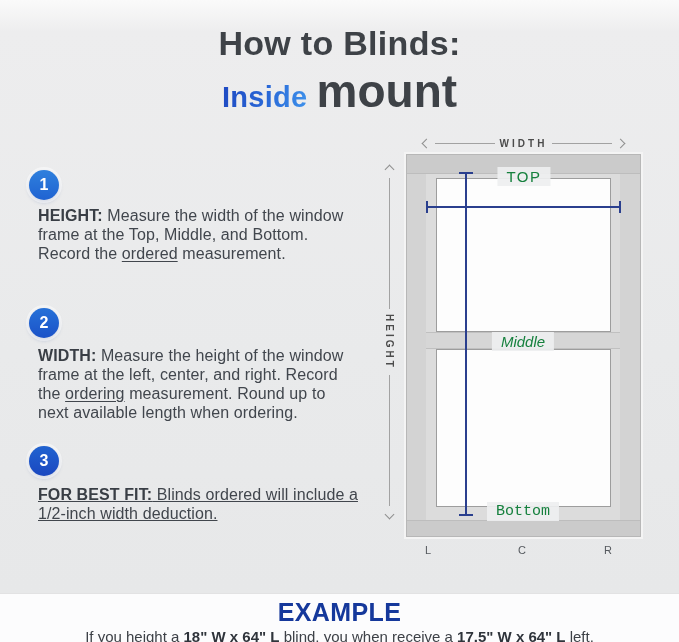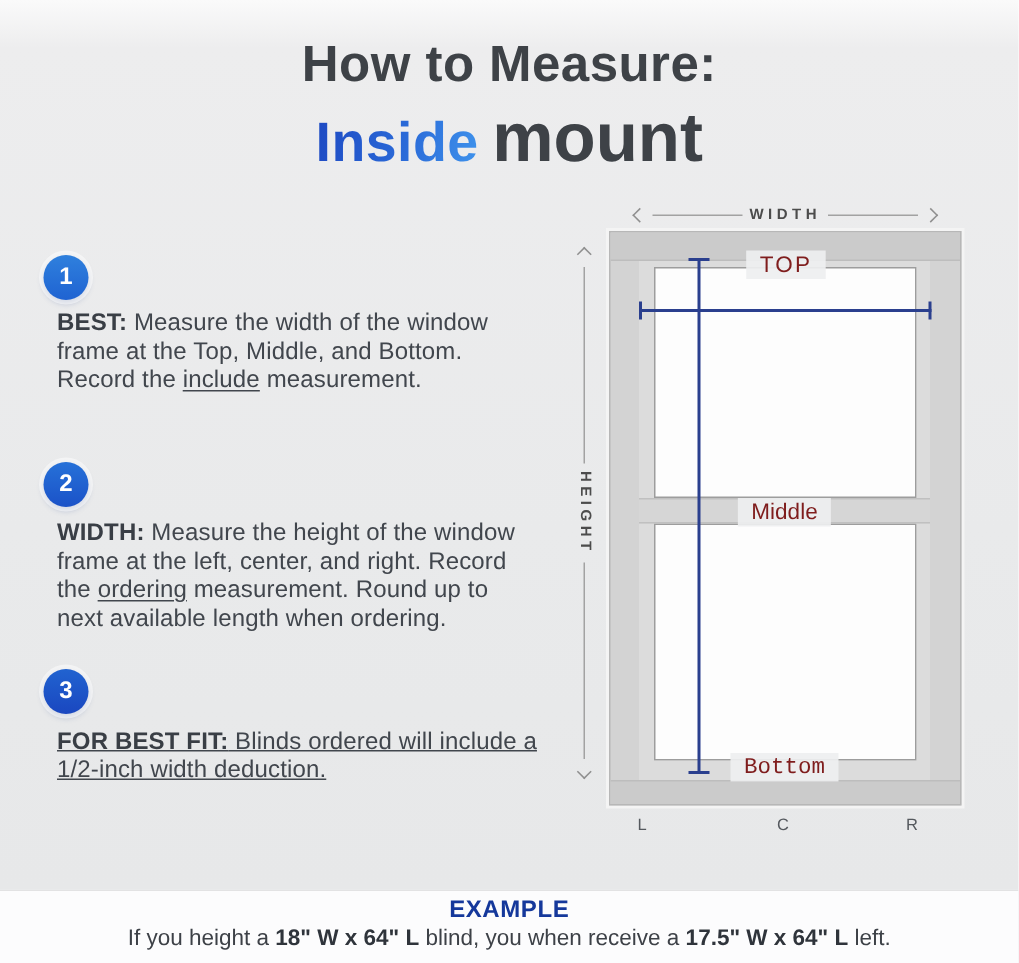--- a/index.html
+++ b/index.html
@@ -8,21 +8,21 @@
     position:relative; width:679px; height:642px; overflow:hidden;
     font-family:"Liberation Sans", sans-serif;
     background:linear-gradient(180deg,#fafafa 0%,#ededee 5%,#e9eaeb 55%,#e7e8e9 92%);
   }
 
   
   .title-wrap { position:absolute; top:24px; left:0; width:100%; text-align:center; }
   .title-l1 { font-size:34px; font-weight:700; color:#3e4247; letter-spacing:0.3px; }
   .title-l2 { margin-top:1px; }
   .title-accent {
-    font-size:37px; font-weight:800; letter-spacing:0.3px; color:#2362d6;
+    font-size:29px; font-weight:800; letter-spacing:0.3px; color:#2362d6;
   }
   @supports (-webkit-background-clip: text) {
     .title-accent {
       background:linear-gradient(100deg,#1f4cc4 5%,#2a6ad8 55%,#3f93ec 100%);
       -webkit-background-clip:text; background-clip:text; color:transparent;
     }
   }
   .title-rest { font-size:46px; font-weight:700; color:#3e4247; margin-left:9px; }
 
   
@@ -91,56 +91,56 @@
   .vline::before { top:0; }
   .vline::after { bottom:0; }
   .hline { position:absolute; left:426px; top:206px; width:195px; height:2px; background:#2a3f8e; z-index:3; }
   .hline::before, .hline::after { content:""; position:absolute; top:-5px; width:2px; height:12px; background:#2a3f8e; }
   .hline::before { left:0; }
   .hline::after { right:0; }
 
   
   .dlabel {
     position:absolute; transform:translateX(-50%);
-    background:rgba(238,239,240,0.92); color:#7f1d1d;
+    background:rgba(238,239,240,0.92); color:#15803d;
     padding:1px 9px; font-size:15px; z-index:4; white-space:nowrap;
   }
   .dlabel-top { left:524px; top:167px; letter-spacing:1.5px; }
-  .dlabel-middle { left:523px; top:332px; }
+  .dlabel-middle { left:523px; top:332px;font-style:italic; }
   .dlabel-bottom { left:523px; top:502px;font-family:Liberation Mono, monospace; }
 
   .lcr { position:absolute; font-size:11px; color:#55595e; z-index:2; }
   .lcr-l { left:425px; top:544px; }
   .lcr-c { left:518px; top:544px; }
   .lcr-r { left:604px; top:544px; }
 
   
   .example-strip {
     position:absolute; left:0; bottom:0; width:100%; height:49px;
     background:#fcfcfd; border-top:1px solid #e2e2e3; text-align:center; z-index:5;
   }
-  .ex-heading { margin-top:4px; font-size:16px; font-weight:700; color:#15389b; letter-spacing:0.4px;text-align:center; }
+  .ex-heading { margin-top:4px; font-size:25px; font-weight:700; color:#15389b; letter-spacing:0.4px;text-align:center; }
   .ex-text { margin-top:1px; font-size:15px; color:#3d4147; }
   .ex-text b { font-weight:700; color:#2f343b; }
 </style>
 </head>
 <body>
 
 <div class="canvas">
 
   <div class="title-wrap">
-    <div class="title-l1">How to Measure:</div>
+    <div class="title-l1">How to Blinds:</div>
     <div class="title-l2">
       <span class="title-accent">Inside</span><span class="title-rest">mount</span>
     </div>
   </div>
 
   <div class="badge badge-1">1</div>
   <p class="step-text step-1">
-    <span class="lead">BEST:</span><span> Measure the width of the window frame at the Top, Middle, and Bottom. Record the </span><u>include</u><span> measurement.</span>
+    <span class="lead">HEIGHT:</span><span> Measure the width of the window frame at the Top, Middle, and Bottom. Record the </span><u>ordered</u><span> measurement.</span>
   </p>
 
   <div class="badge badge-2">2</div>
   <p class="step-text step-2">
     <span class="lead">WIDTH:</span><span> Measure the height of the window frame at the left, center, and right. Record the </span><u>ordering</u><span> measurement. Round up to next available length when ordering.</span>
   </p>
 
   <div class="badge badge-3">3</div>
   <p class="step-text step-3">
     <span class="lead">FOR BEST FIT:</span><span> Blinds ordered will include a 1/2-inch width deduction.</span><u></u><span></span>

